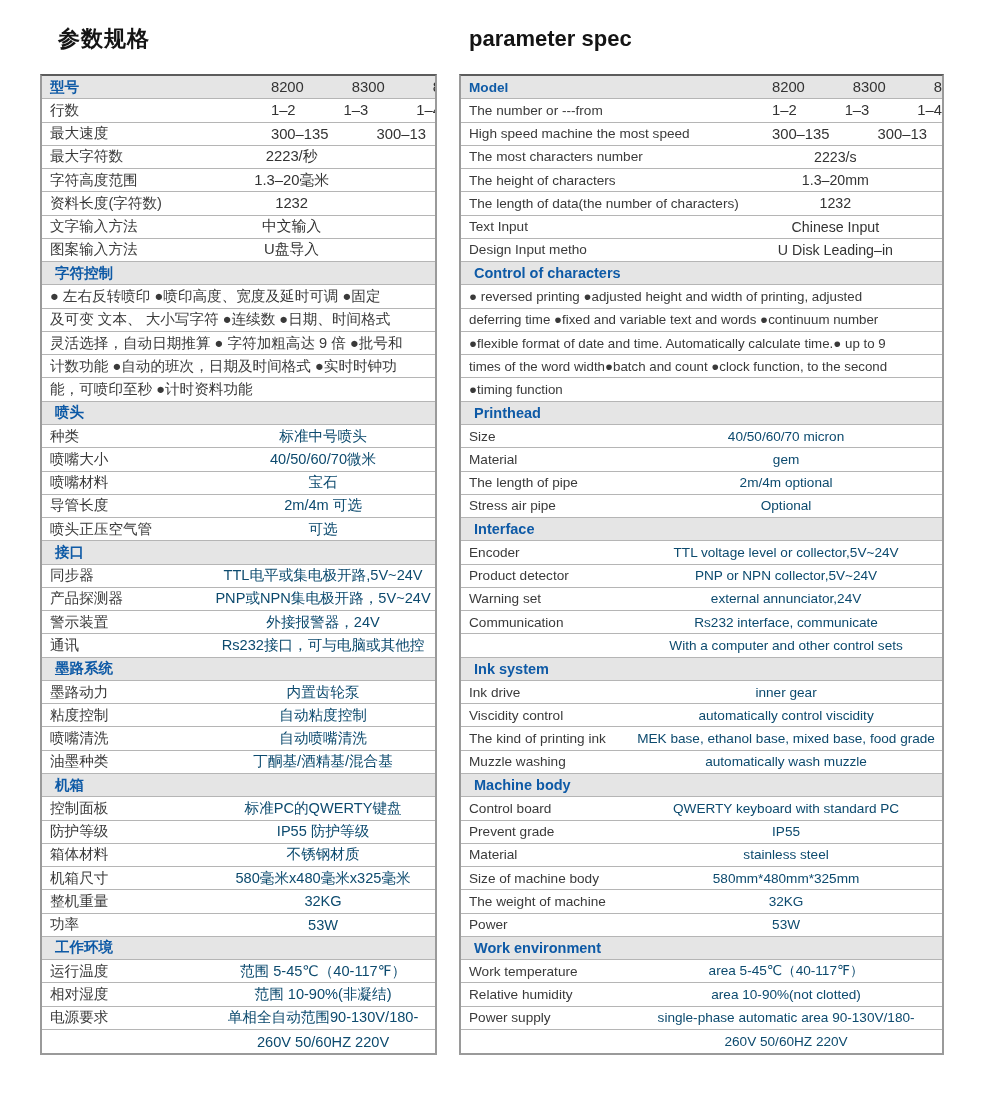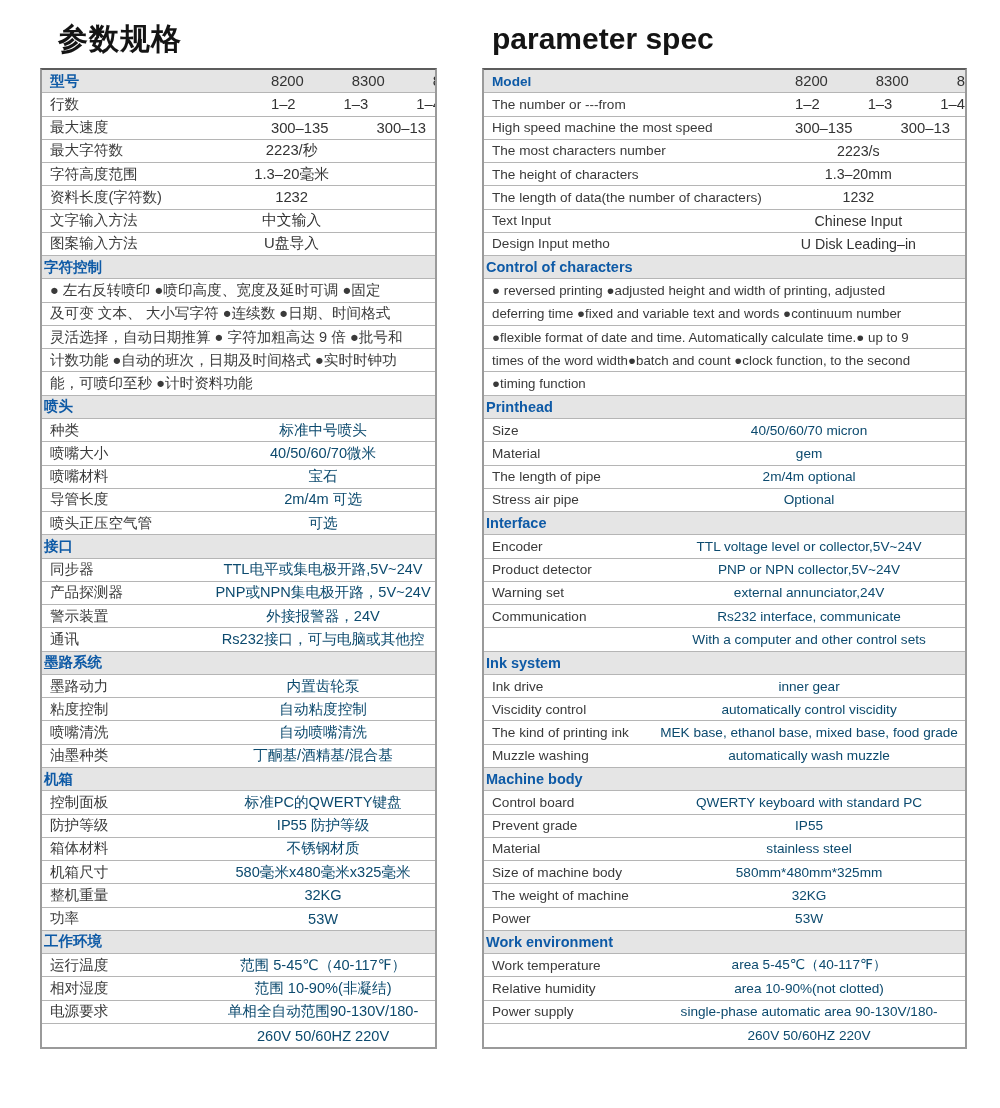--- a/index.html
+++ b/index.html
@@ -3,39 +3,39 @@
 <meta charset="utf-8">
 <style>
   html,body{margin:0;padding:0;}
   body{
     width:1000px;height:1108px;background:#ffffff;
     font-family:"Liberation Sans","DejaVu Sans",sans-serif;
     color:#3a3a3a;position:relative;overflow:hidden;
   }
   .col{position:absolute;top:22px;}
   .col-left{left:40px;width:397px;}
-  .col-right{left:482px;width:485px;}
+  .col-right{left:459px;width:485px;}
   .page-title{
     font-weight:900;color:#141414;letter-spacing:1px;
-    font-size:30px;line-height:34px;margin:0 0 8px 18px;height:38px;
+    font-size:22px;line-height:34px;margin:0 0 14px 18px;height:38px;
   }
   .col-right .page-title{margin-left:10px;letter-spacing:0;}
   .spec-table{
     border:2px solid #9a9a9a;border-top:2px solid #5c5c5c;
     background:#ffffff;box-sizing:border-box;
   }
   .row{
     display:flex;align-items:center;height:23.28px;
     box-sizing:border-box;border-bottom:1px solid #b5b5b5;
     background:#ffffff;white-space:nowrap;overflow:hidden;
   }
   .row:last-child{border-bottom:none;}
   .row.section,.row.head{background:#e5e5e5;}
   .section-label{
-    color:#0e5aa6;font-weight:bold;padding-left:2px;font-size:14.5px;
+    color:#0e5aa6;font-weight:bold;padding-left:13px;font-size:14.5px;
   }
   .head .label{color:#0e5aa6;font-weight:bold;}
   .label{padding-left:8px;overflow:hidden;}
   .t-left .row{font-size:14.6px;}
   .t-right .row{font-size:13.6px;}
   .t-left .models .label{flex:0 0 44%;}
   .t-right .models .label{flex:0 0 53%;}
   .models .v{flex:1;text-align:right;font-size:14.8px;color:#333;margin-left:48px;}
   .t-left .merged .label{flex:0 0 40%;}
   .t-right .merged .label{flex:0 0 62%;}

